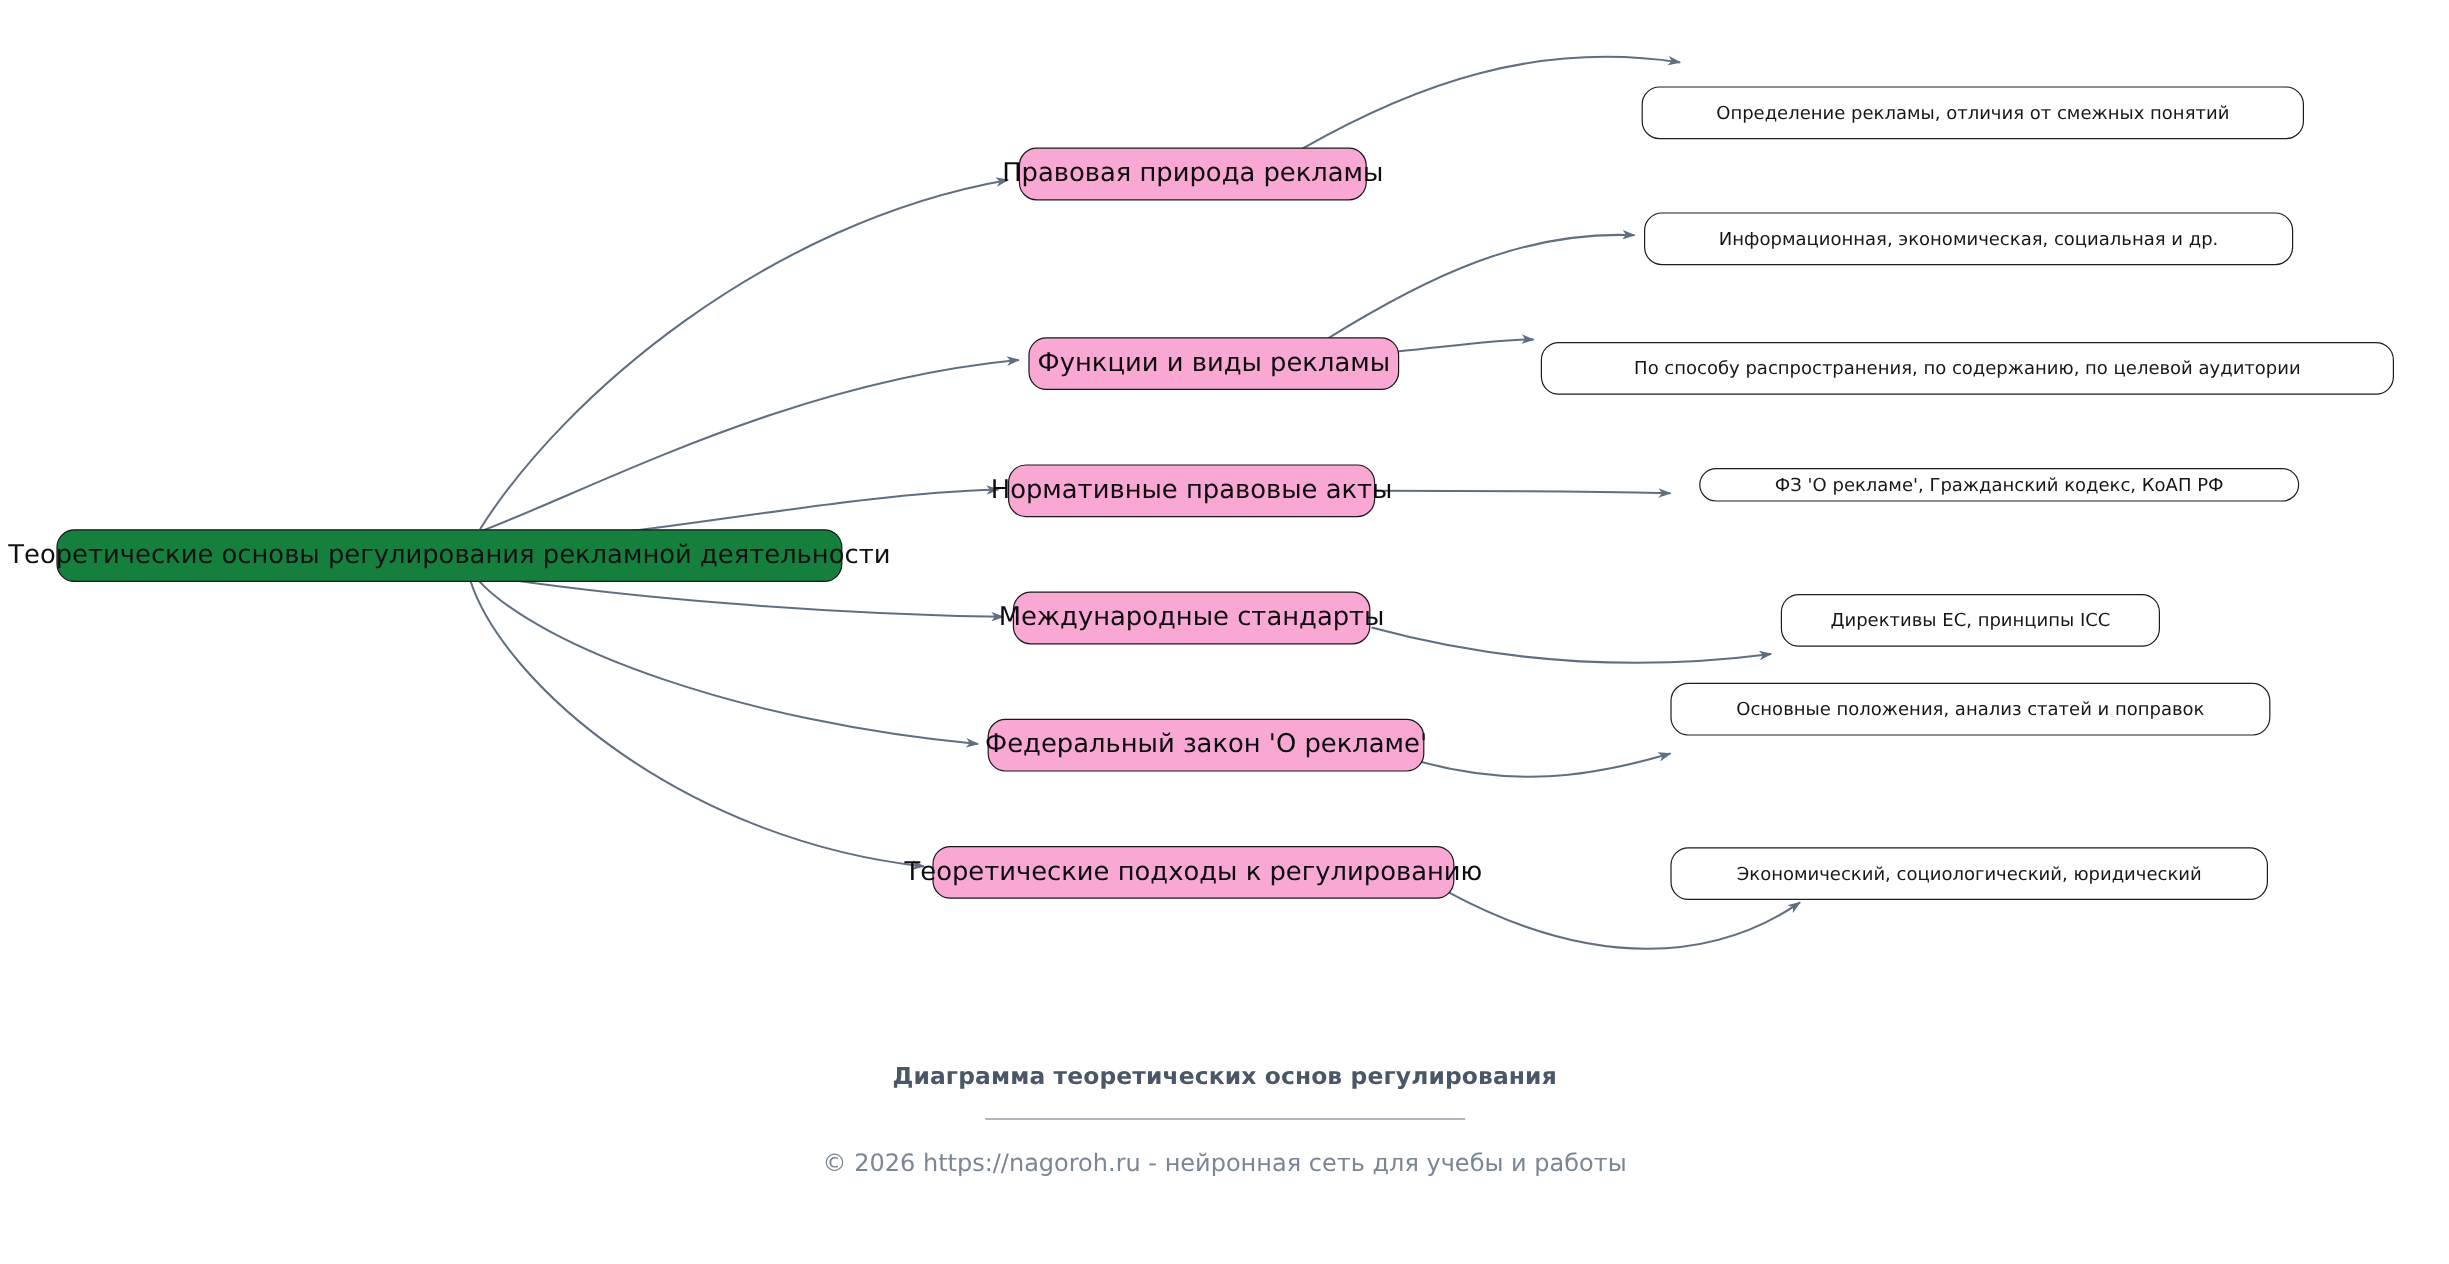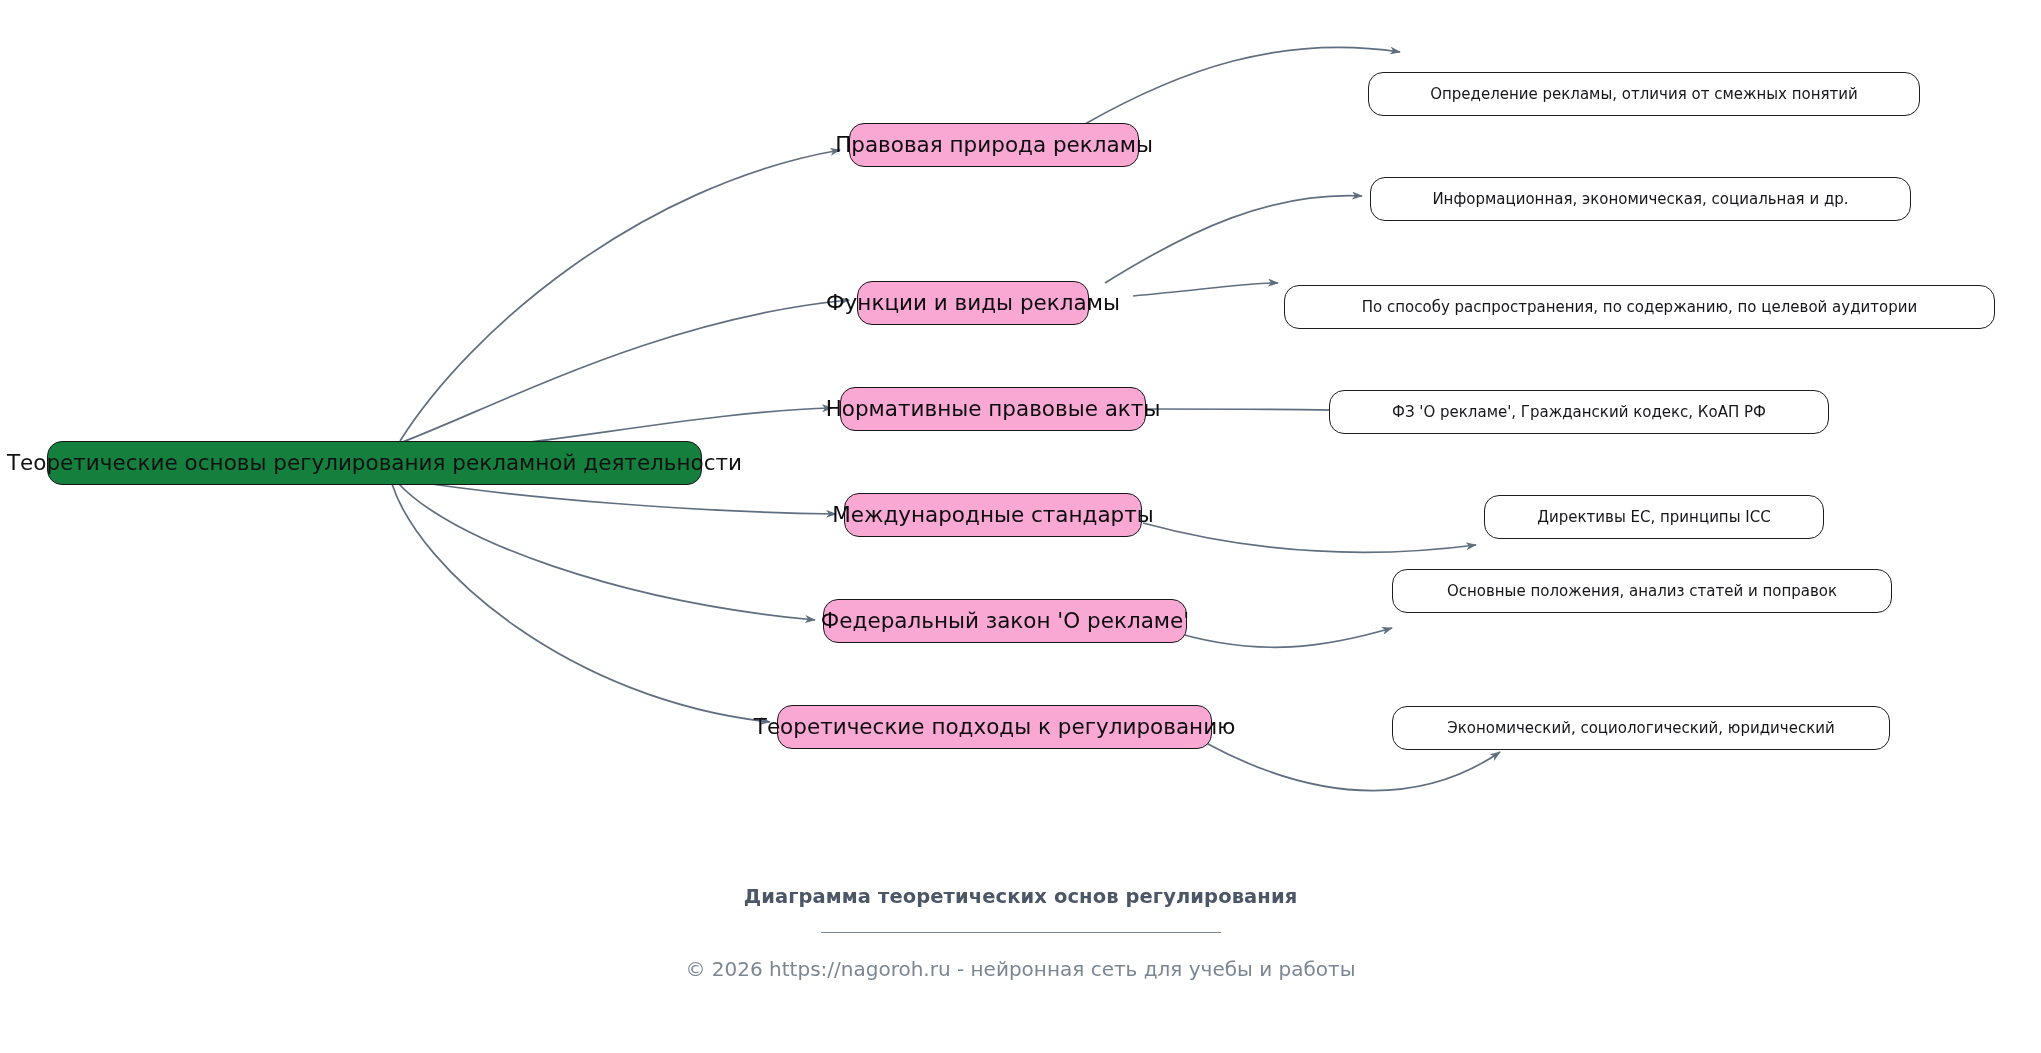--- a/index.html
+++ b/index.html
@@ -125,21 +125,21 @@
   </svg>
 
   <div class="node node-root" style="left:47px; top:441px; width:655px; height:44px;">
     <span class="node-label">Теоретические основы регулирования рекламной деятельности</span>
   </div>
 
   <div class="node node-branch" style="left:849px; top:123px; width:290px; height:44px;">
     <span class="node-label">Правовая природа рекламы</span>
   </div>
 
-  <div class="node node-branch" style="left:857px; top:281px; width:232px; height:44px;">
+  <div class="node node-branch" style="left:857px; top:281px; width:309px; height:44px;">
     <span class="node-label">Функции и виды рекламы</span>
   </div>
 
   <div class="node node-branch" style="left:840px; top:387px; width:306px; height:44px;">
     <span class="node-label">Нормативные правовые акты</span>
   </div>
 
   <div class="node node-branch" style="left:844px; top:493px; width:298px; height:44px;">
     <span class="node-label">Международные стандарты</span>
   </div>
@@ -157,25 +157,25 @@
   </div>
 
   <div class="node node-leaf" style="left:1370px; top:177px; width:541px; height:44px;">
     <span class="node-label">Информационная, экономическая, социальная и др.</span>
   </div>
 
   <div class="node node-leaf" style="left:1284px; top:285px; width:711px; height:44px;">
     <span class="node-label">По способу распространения, по содержанию, по целевой аудитории</span>
   </div>
 
-  <div class="node node-leaf" style="left:1329px; top:390px; width:500px; height:44px;">
+  <div class="node node-leaf" style="left:1416px; top:390px; width:500px; height:28px;">
     <span class="node-label">ФЗ 'О рекламе', Гражданский кодекс, КоАП РФ</span>
   </div>
 
-  <div class="node node-leaf" style="left:1484px; top:495px; width:340px; height:44px;">
+  <div class="node node-leaf" style="left:1484px; top:495px; width:316px; height:44px;">
     <span class="node-label">Директивы ЕС, принципы ICC</span>
   </div>
 
   <div class="node node-leaf" style="left:1392px; top:569px; width:500px; height:44px;">
     <span class="node-label">Основные положения, анализ статей и поправок</span>
   </div>
 
   <div class="node node-leaf" style="left:1392px; top:706px; width:498px; height:44px;">
     <span class="node-label">Экономический, социологический, юридический</span>
   </div>

